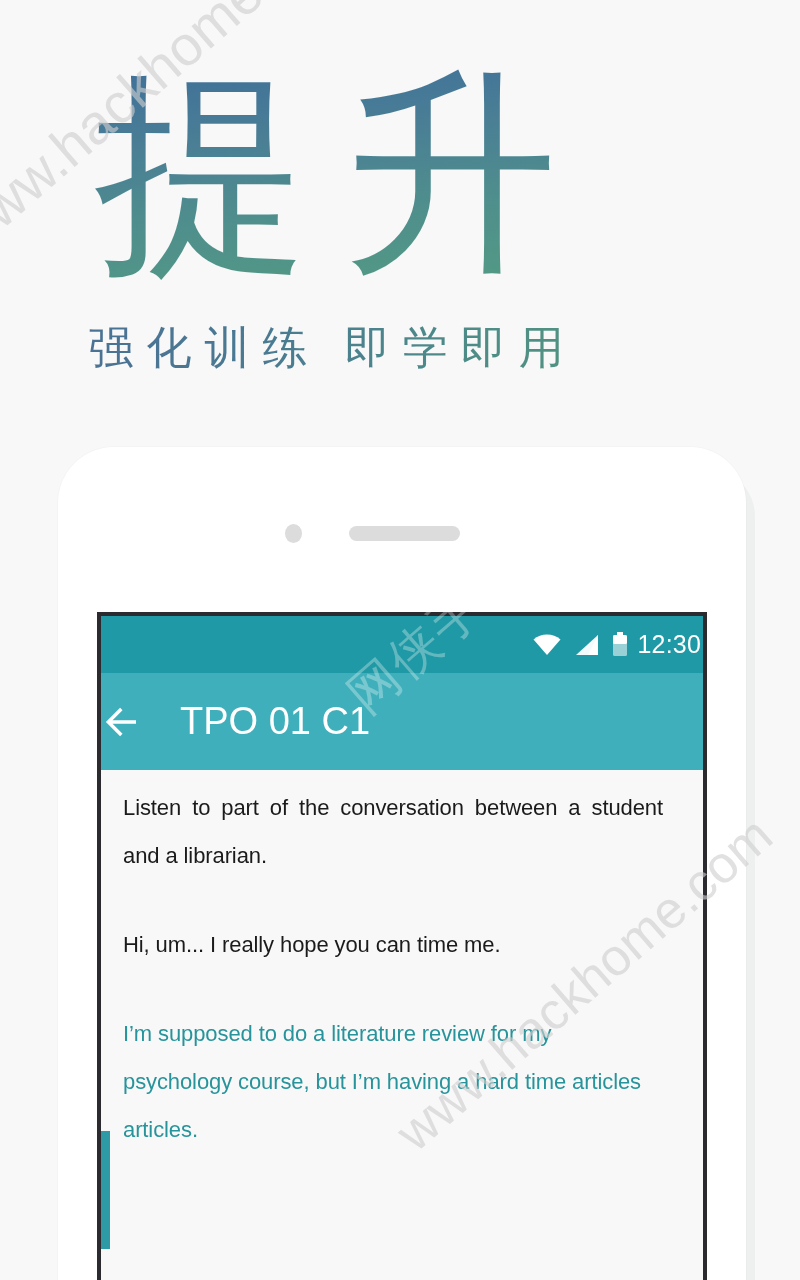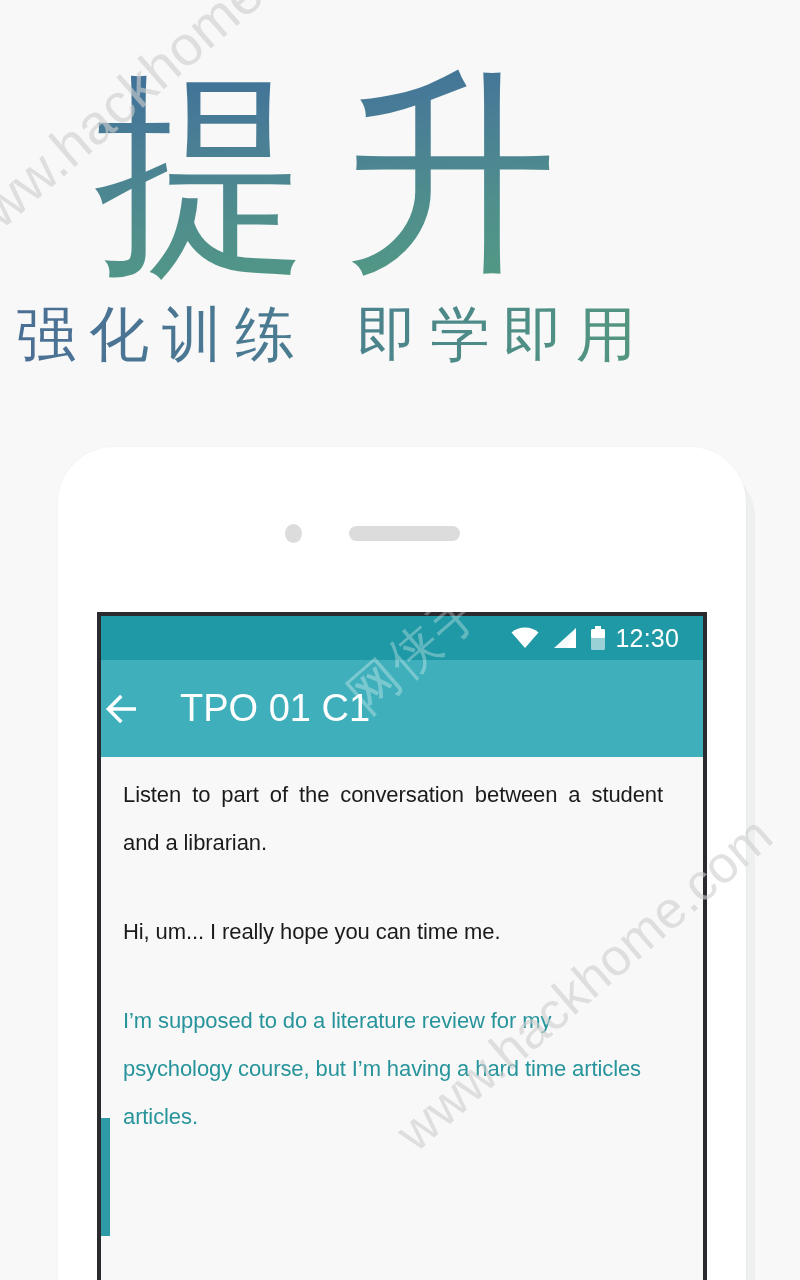--- a/index.html
+++ b/index.html
@@ -45,27 +45,27 @@
     margin: 0;
     padding-top: 68px;
     background-image: linear-gradient(175deg, #3f6f99 0%, #3f6f99 22%, #4a7f95 48%, #4f8f8c 72%, #539b83 100%);
     -webkit-background-clip: text;
     background-clip: text;
     color: transparent;
     -webkit-text-fill-color: transparent;
     white-space: nowrap;
   }
   .hero-sub {
-    font-family: Liberation Mono, monospace;
-    font-size: 60px;
+    font-family: Liberation Serif, serif;
+    font-size: 45px;
     line-height: 1;
     letter-spacing: 13px;
     text-indent: 13px;
     font-weight: 400;
-    margin: 0;
+    margin: 17px;
     padding-top: 26px;
     background-image: linear-gradient(100deg, #4b6e95 0%, #4a7a92 40%, #4d8a88 70%, #54977f 100%);
     -webkit-background-clip: text;
     background-clip: text;
     color: transparent;
     -webkit-text-fill-color: transparent;
     white-space: nowrap;
   }
 
   
@@ -121,26 +121,26 @@
     background: #f8f8f8;
     border: 4px solid #2b2b2f;
     border-bottom: none;
     box-sizing: border-box;
     z-index: 3;
     overflow: hidden;
   }
 
   
   .status-bar {
-    height: 44px;
+    height: 57px;
     background: #1f99a5;
     display: flex;
     align-items: center;
     justify-content: flex-end;
-    padding-right: 24px;
+    padding-right: 2px;
     box-sizing: border-box;
   }
   .status-icons {
     display: flex;
     align-items: center;
     gap: 13px;
   }
   .icon-wifi { display: block; }
   .icon-signal { display: block; }
   .icon-battery { display: block; }

